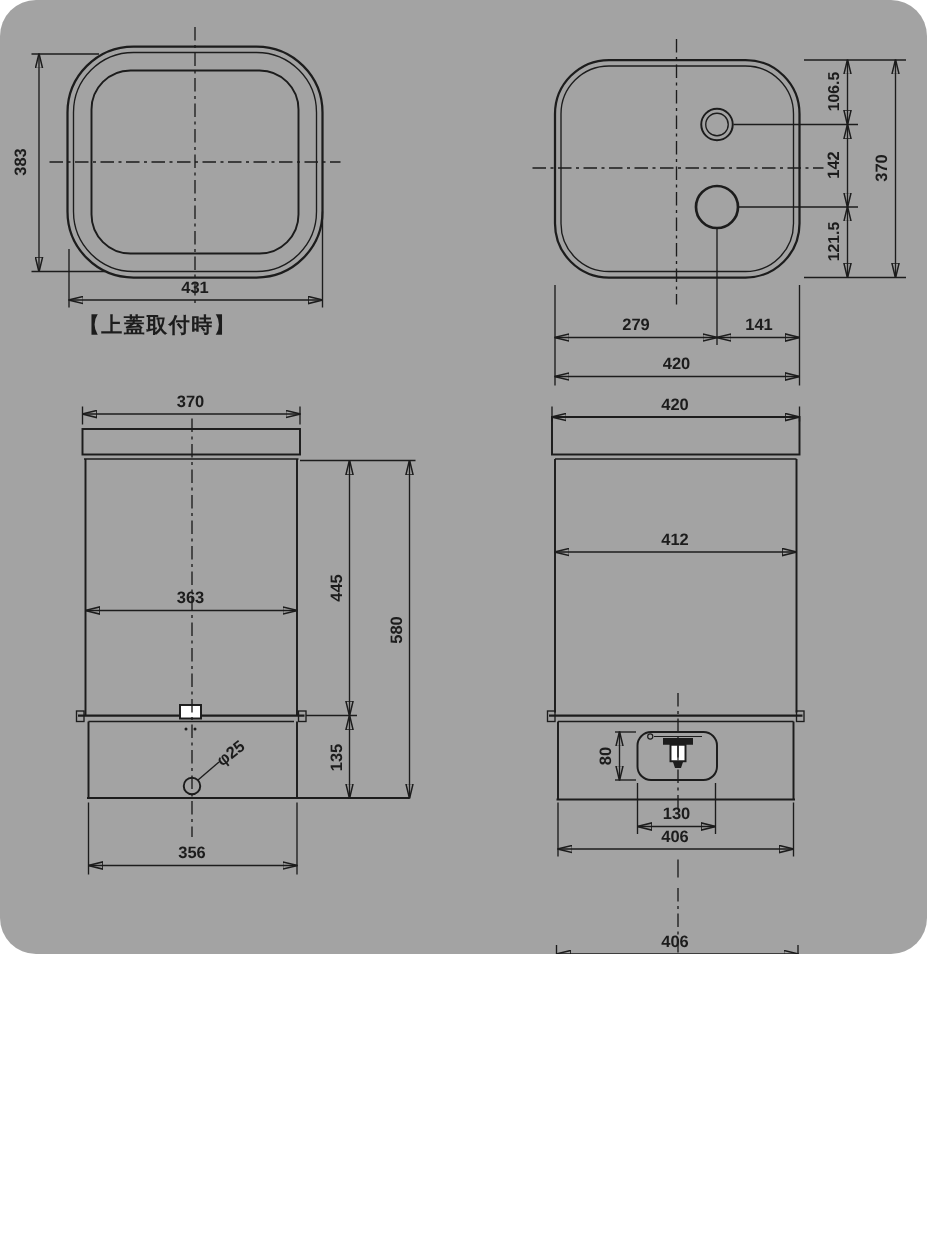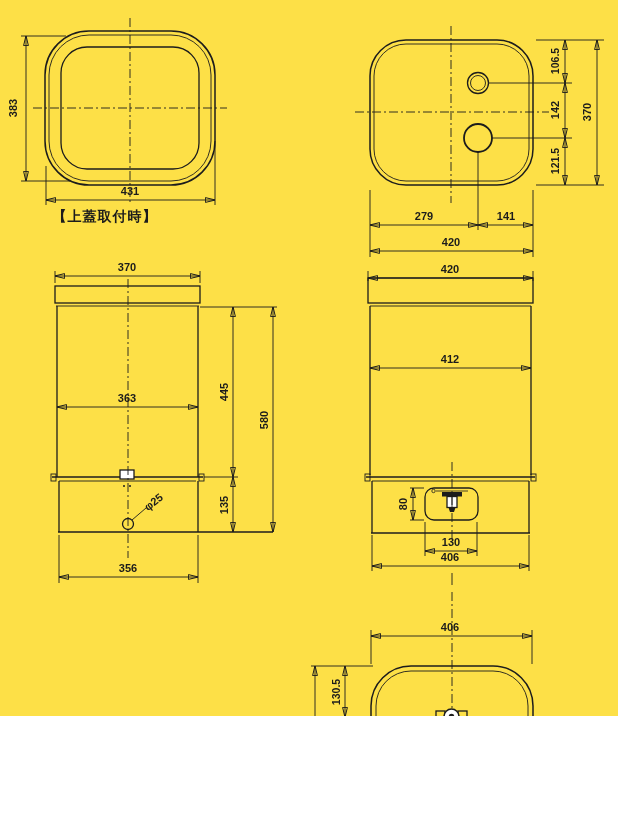--- a/index.html
+++ b/index.html
@@ -1,16 +1,16 @@
 <!DOCTYPE html>
 <html><head>
 <meta charset="utf-8">
 <style>
   html,body{margin:0;padding:0;background:#ffffff;}
-  .stage{width:618px;height:716px;position:relative;background:#fde047;overflow:hidden;}
+  .stage{width:618px;height:636px;position:relative;background:#a3a3a3;overflow:hidden;border-radius:24px;}
   svg{display:block;}
   svg line, svg path, svg rect, svg circle, svg polygon{stroke:#1c1c1c;fill:none;}
   .w15{stroke-width:1.5px}
   .w13{stroke-width:1.3px}
   .w09{stroke-width:0.9px}
   .thin{stroke-width:0.8px}
   .cl{stroke-width:0.9px;stroke-dasharray:9 3 2 3;}
   .dark{fill:#1c1c1c;stroke:none;}
   .wfill{fill:#ffffff;}
   .dim{font:600 11px "Liberation Sans", sans-serif;fill:#1c1c1c;stroke:none;text-anchor:middle;}

